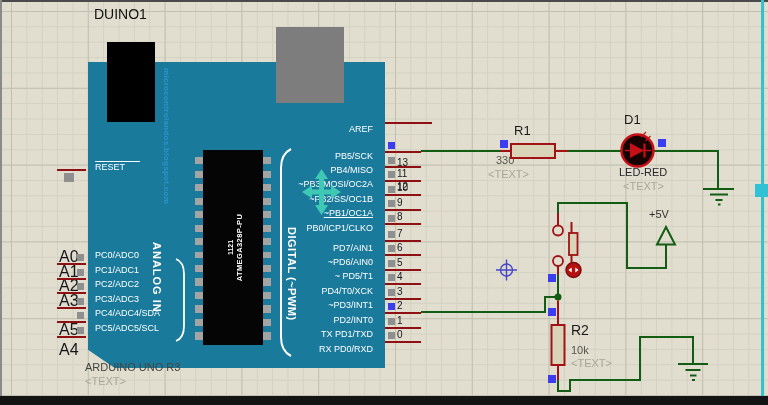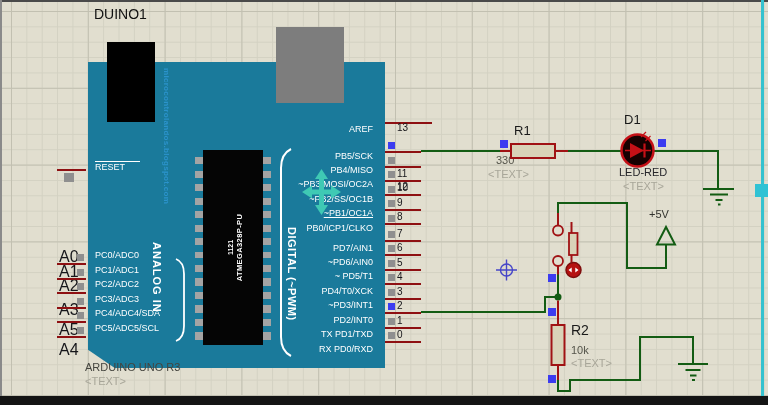--- a/index.html
+++ b/index.html
@@ -66,21 +66,21 @@
   <div class="abs" style="left:64px;top:173px;width:10px;height:9px;background:#8f8f8f;"></div>
   <div class="rlabel" style="top:111px;">AREF</div>
   <div class="abs" style="left:385px;top:122px;width:47px;height:2px;background:#8e1012;"></div>
 
   <div class="rlabel" style="top:138px;">PB5/SCK</div>
   <div class="rlabel" style="top:152px;">PB4/MISO</div>
   <div class="rlabel" style="top:166px;">~PB3/MOSI/OC2A</div>
   <div class="rlabel" style="top:181px;">~PB2/SS/OC1B</div>
   <div class="rlabel" style="top:195px;text-decoration:underline;">~PB1/OC1A</div>
   <div class="rlabel" style="top:210px;">PB0/ICP1/CLKO</div>
-  <div class="pnum" style="top:122px;">13</div>
+  <div class="pnum" style="top:157px;">13</div>
   <div class="pnum" style="top:153px;margin-top:28px;">12</div>
   <div class="pnum" style="top:168px;">11</div>
   <div class="pnum" style="top:182px;">10</div>
   <div class="pnum" style="top:197px;">9</div>
   <div class="pnum" style="top:211px;">8</div>
   <div class="psq bluesq" style="top:142px;"></div>
   <div class="psq" style="top:157px;"></div>
   <div class="psq" style="top:171px;"></div>
   <div class="psq" style="top:186px;"></div>
   <div class="psq" style="top:200px;"></div>
@@ -127,21 +127,21 @@
 
   <div class="llabel" style="top:250px;">PC0/ADC0</div>
   <div class="llabel" style="top:265px;">PC1/ADC1</div>
   <div class="llabel" style="top:279px;">PC2/ADC2</div>
   <div class="llabel" style="top:294px;">PC3/ADC3</div>
   <div class="llabel" style="top:308px;">PC4/ADC4/SDA</div>
   <div class="llabel" style="top:323px;">PC5/ADC5/SCL</div>
   <div class="anum" style="top:251px;">A0</div>
   <div class="anum" style="top:266px;">A1</div>
   <div class="anum" style="top:280px;">A2</div>
-  <div class="anum" style="top:304px;text-align:center;">A3</div>
+  <div class="anum" style="top:295px;text-align:center;">A3</div>
   <div class="anum" style="top:326px;margin-top:18px;">A4</div>
   <div class="anum" style="top:324px;">A5</div>
   <div class="asq" style="top:254px;"></div>
   <div class="asq" style="top:269px;"></div>
   <div class="asq" style="top:283px;"></div>
   <div class="asq" style="top:298px;"></div>
   <div class="asq" style="top:312px;"></div>
   <div class="asq" style="top:327px;"></div>
   <div class="aline" style="top:263px;"></div>
   <div class="aline" style="top:278px;"></div>

